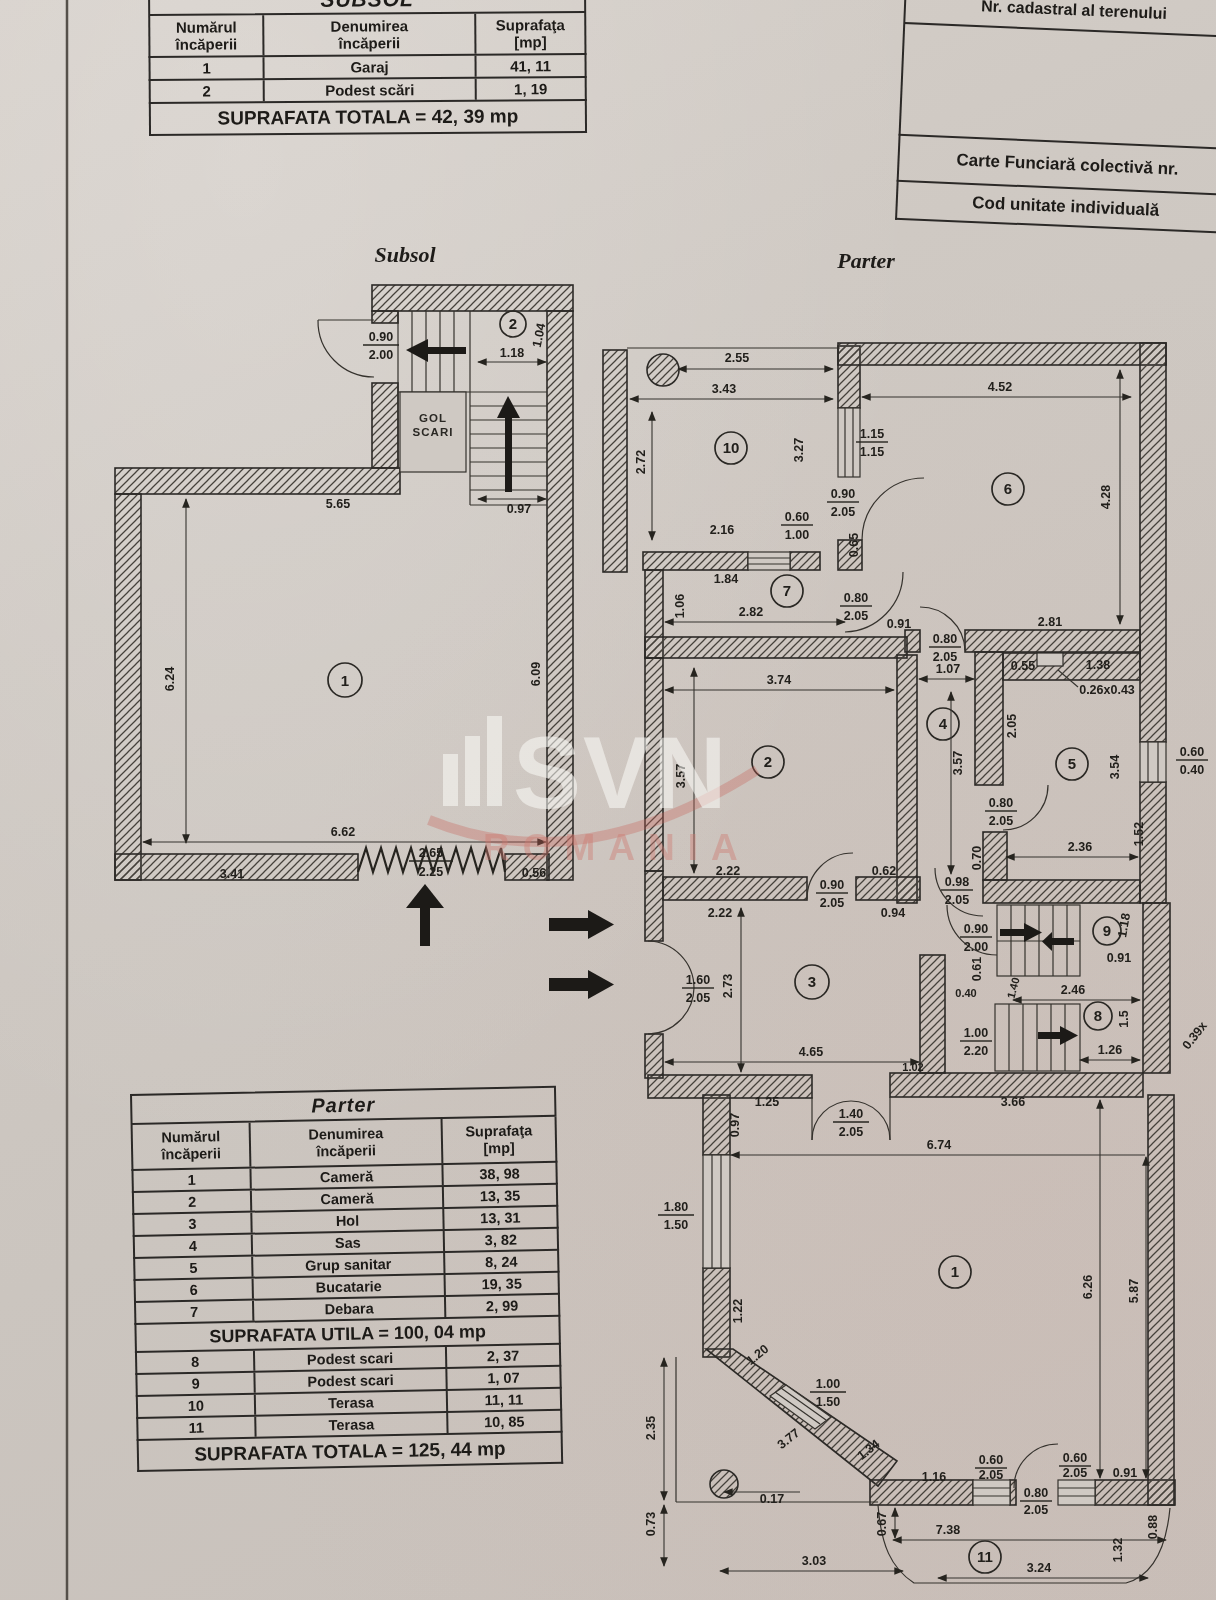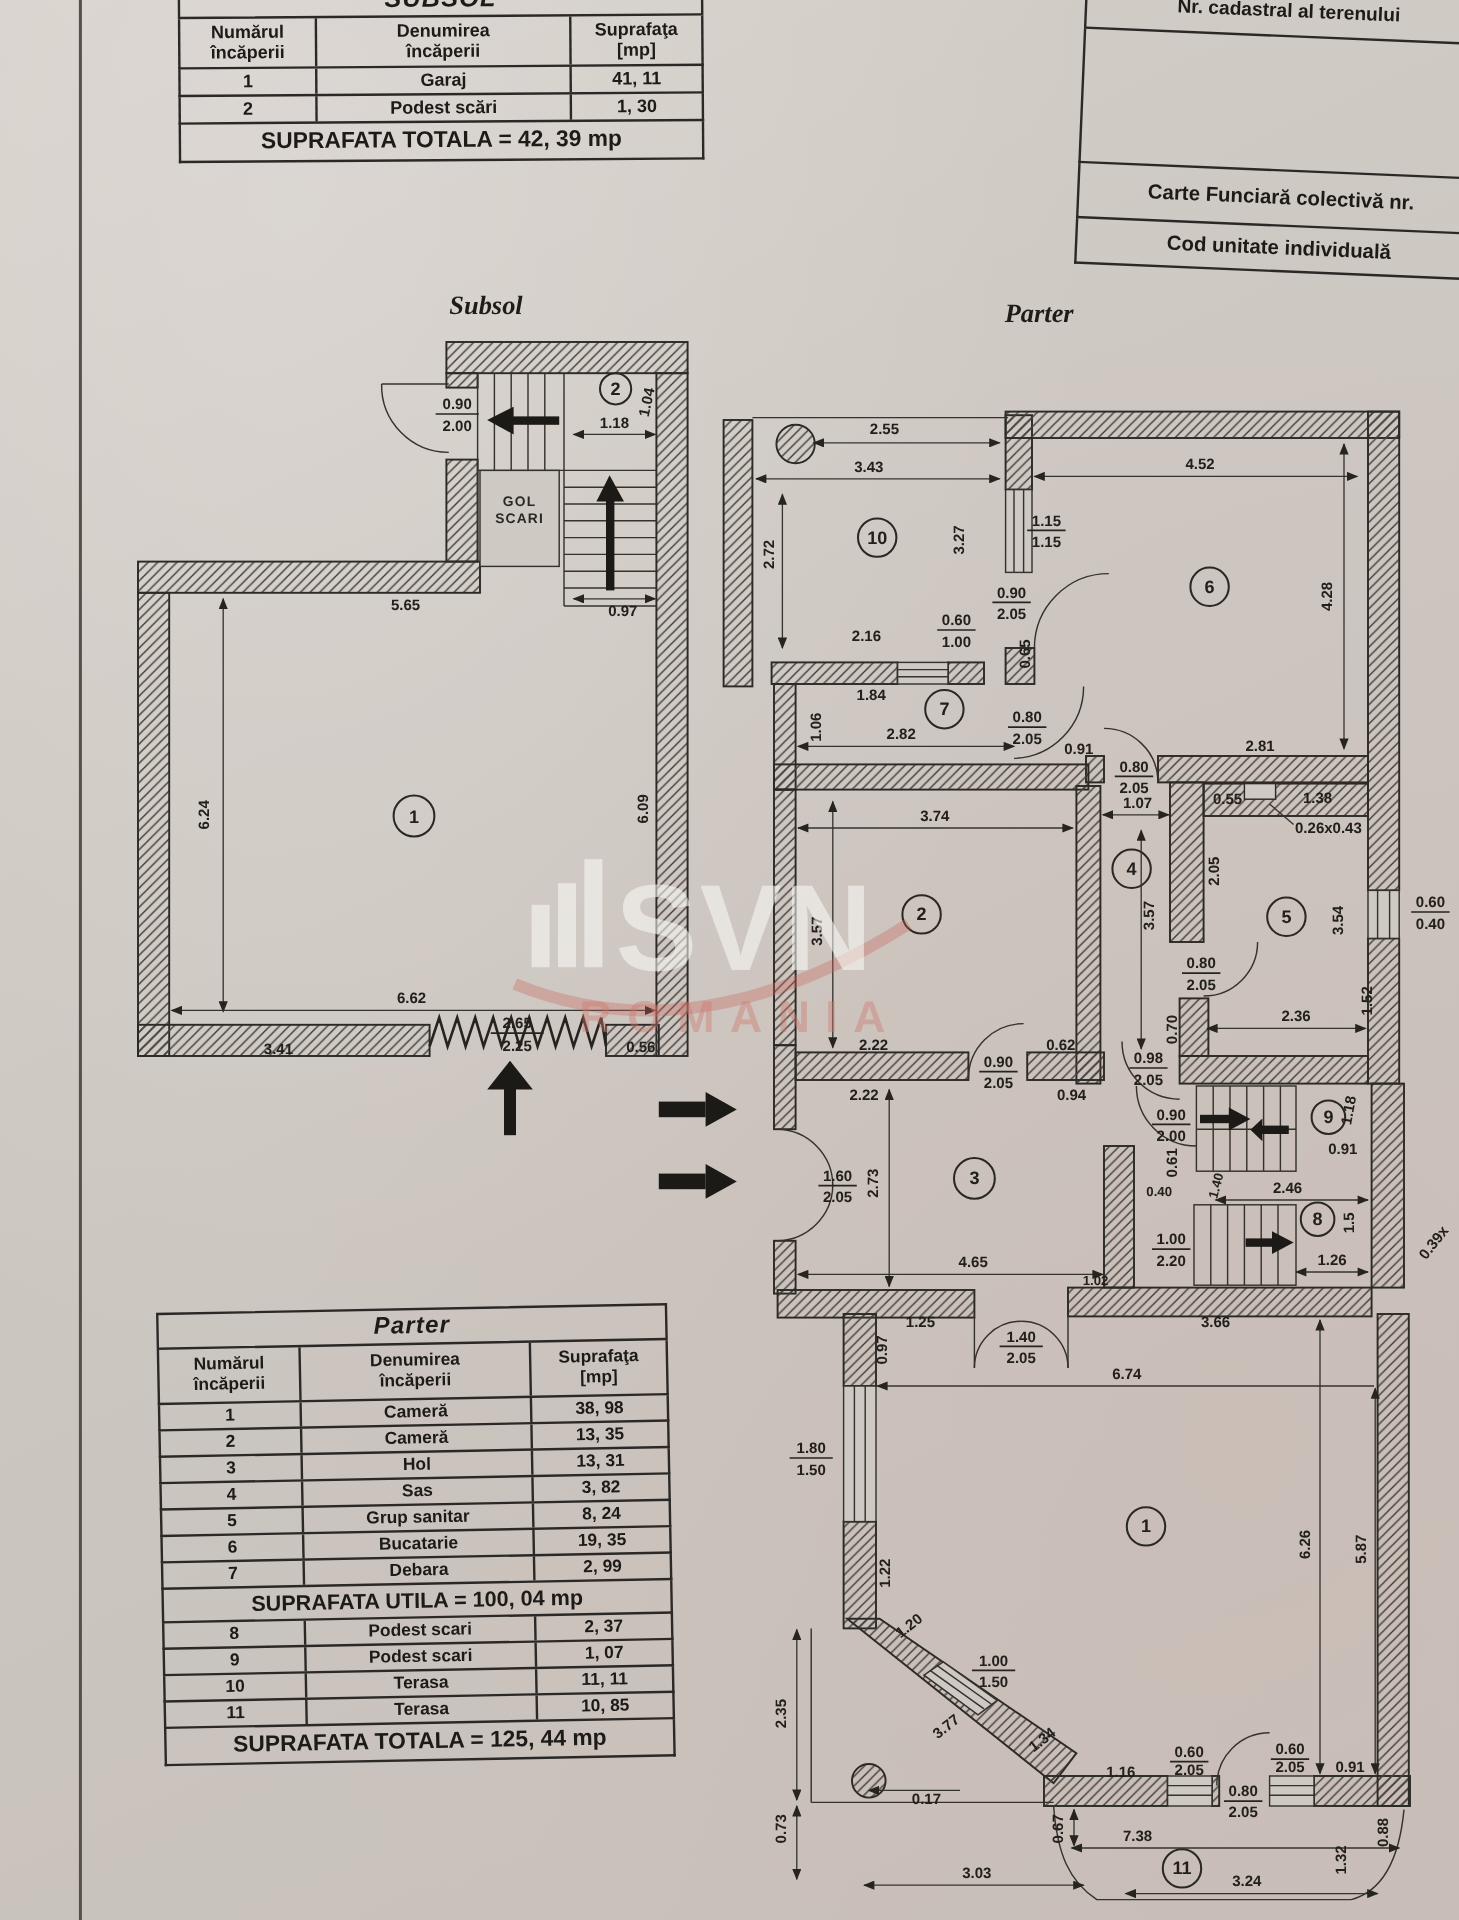--- a/index.html
+++ b/index.html
@@ -77,21 +77,21 @@
       </div>
   </div>
   <div class="trow data">
     <div class="tc c1 brd">1</div>
     <div class="tc c2 brd">Garaj</div>
     <div class="tc c3">41, 11</div>
   </div>
   <div class="trow data">
     <div class="tc c1 brd">2</div>
     <div class="tc c2 brd">Podest scări</div>
-    <div class="tc c3">1, 30</div>
+    <div class="tc c3">1, 19</div>
   </div>
   <div class="trow total">
       <div class="t-span">SUPRAFATA TOTALA  =  42, 39 mp</div>
     </div>
 </div>
 
 <div class="tbl" id="tbl-corner" style="left:905px;top:-18px;width:340px;transform:rotate(2.4deg)">
   <div class="trow first r1">
       <div class="t-span">Nr. cadastral al terenului</div>
     </div>

